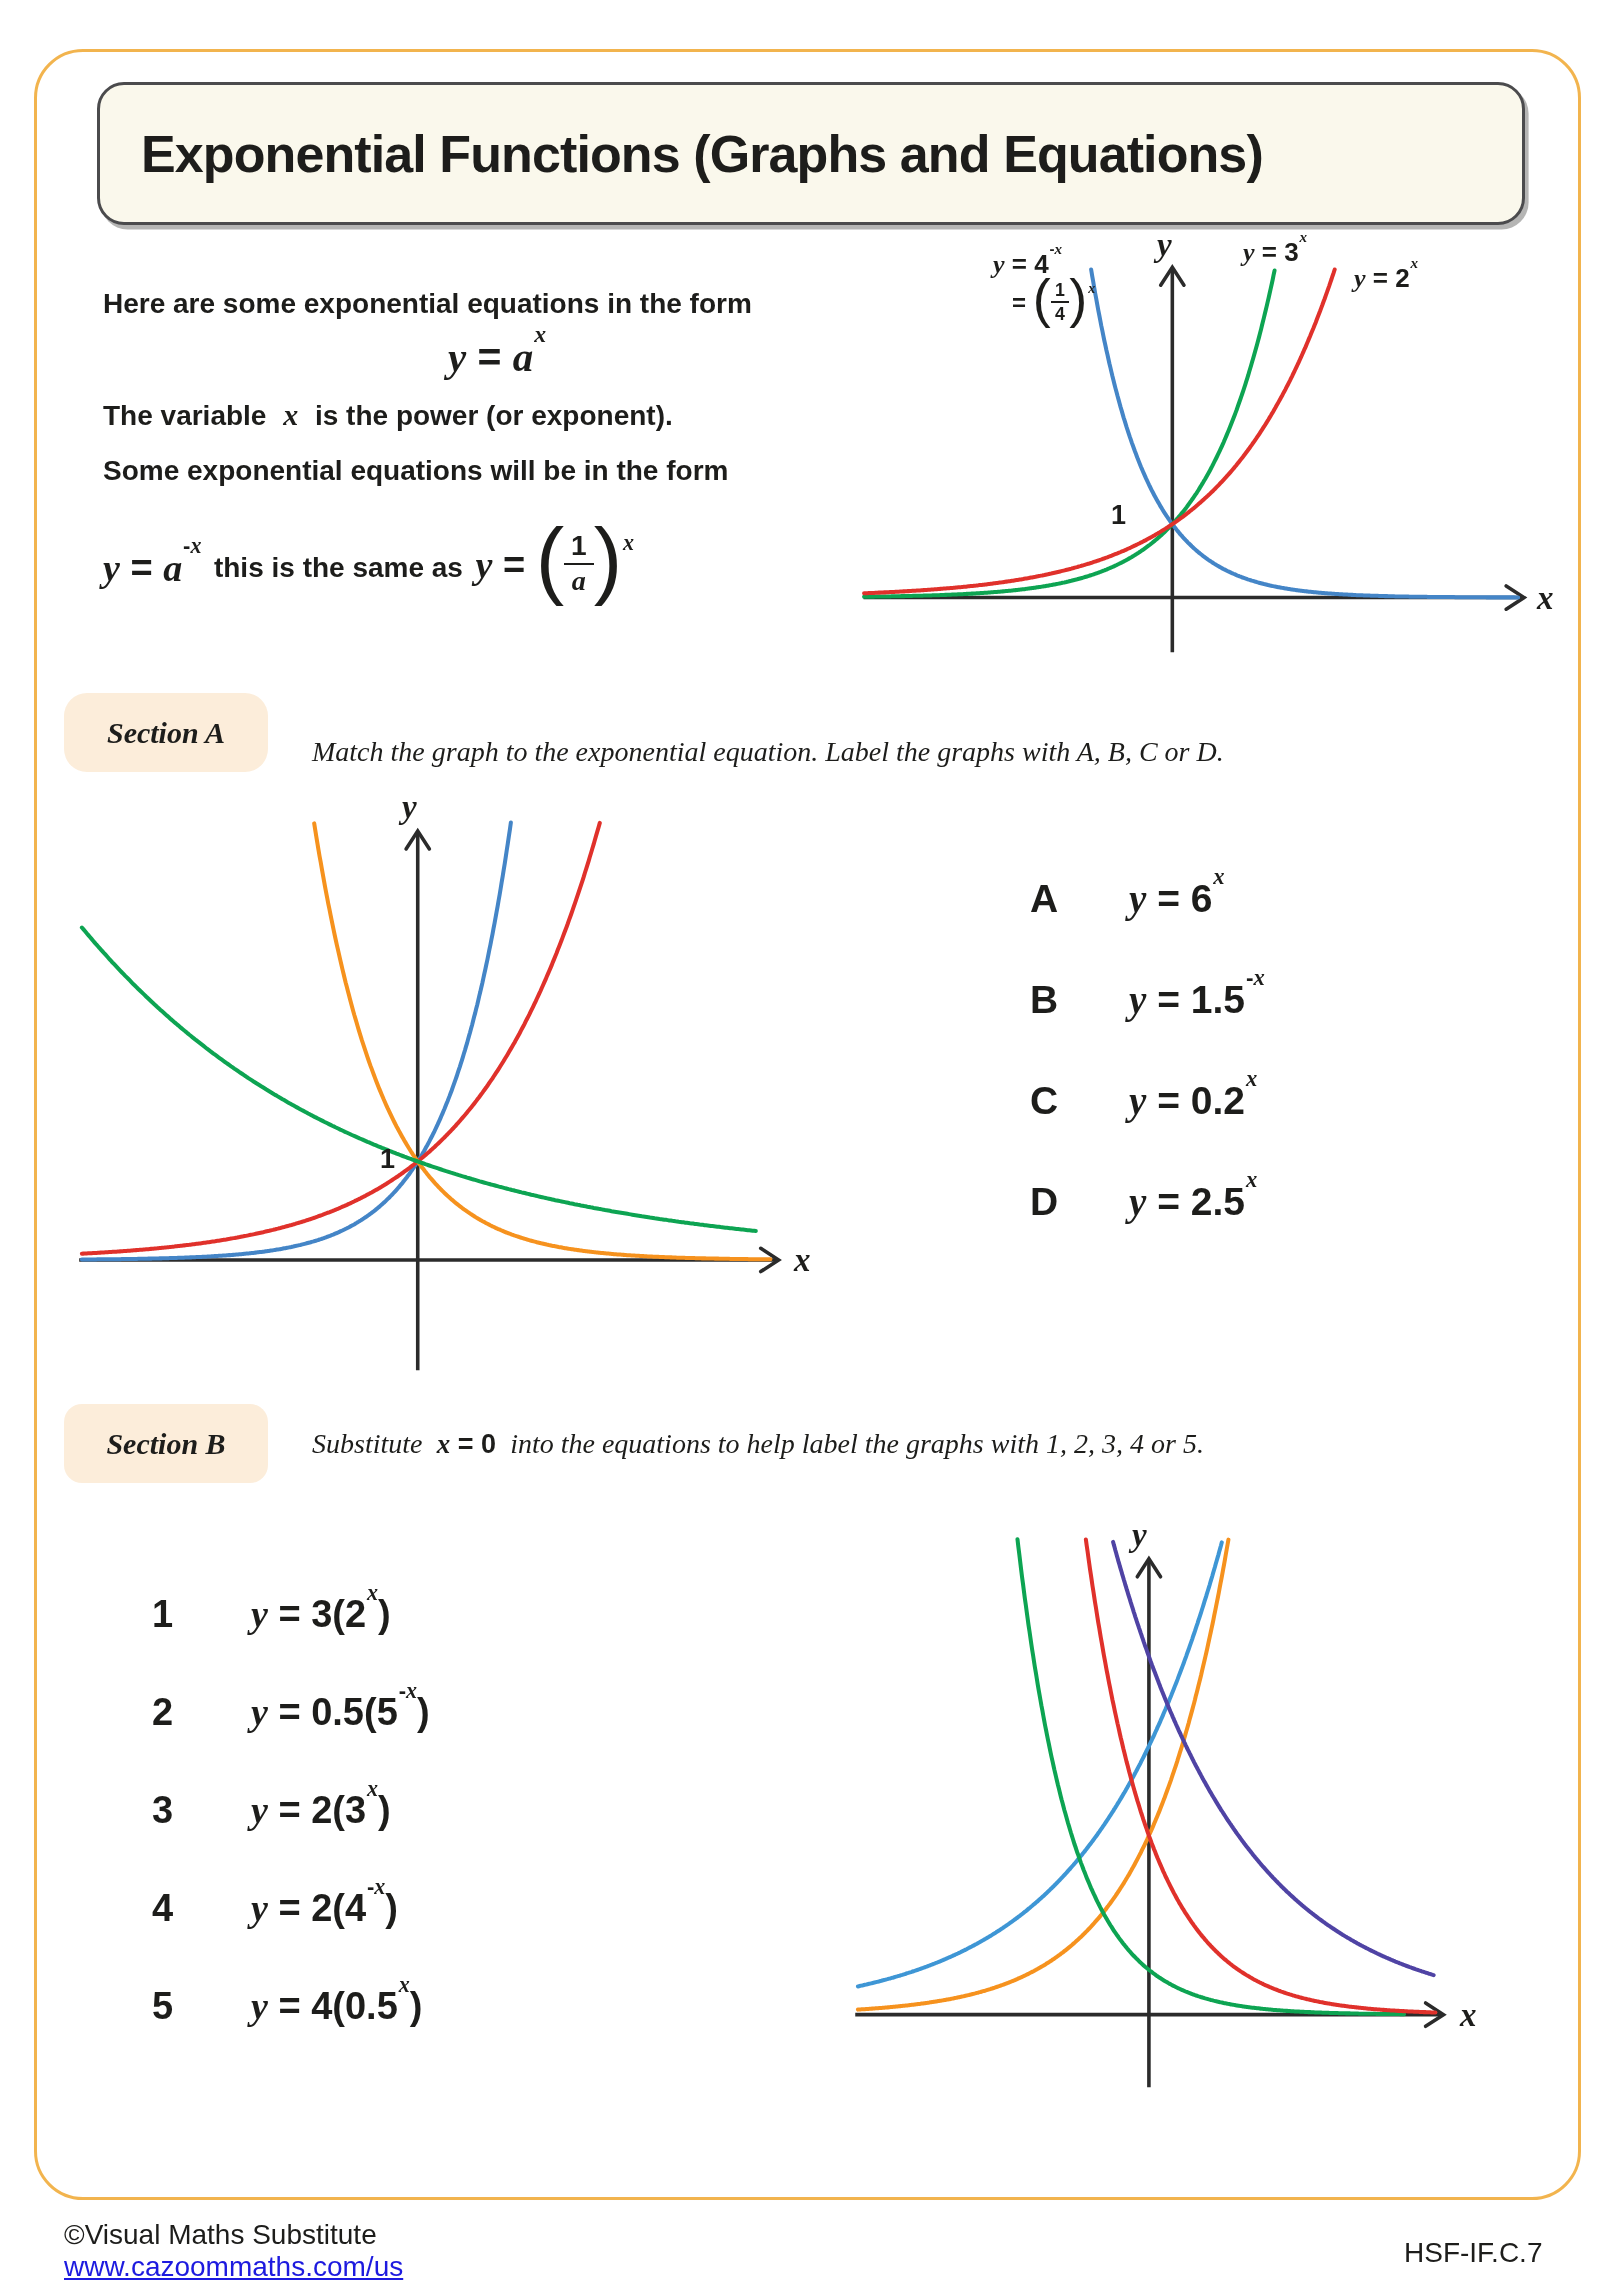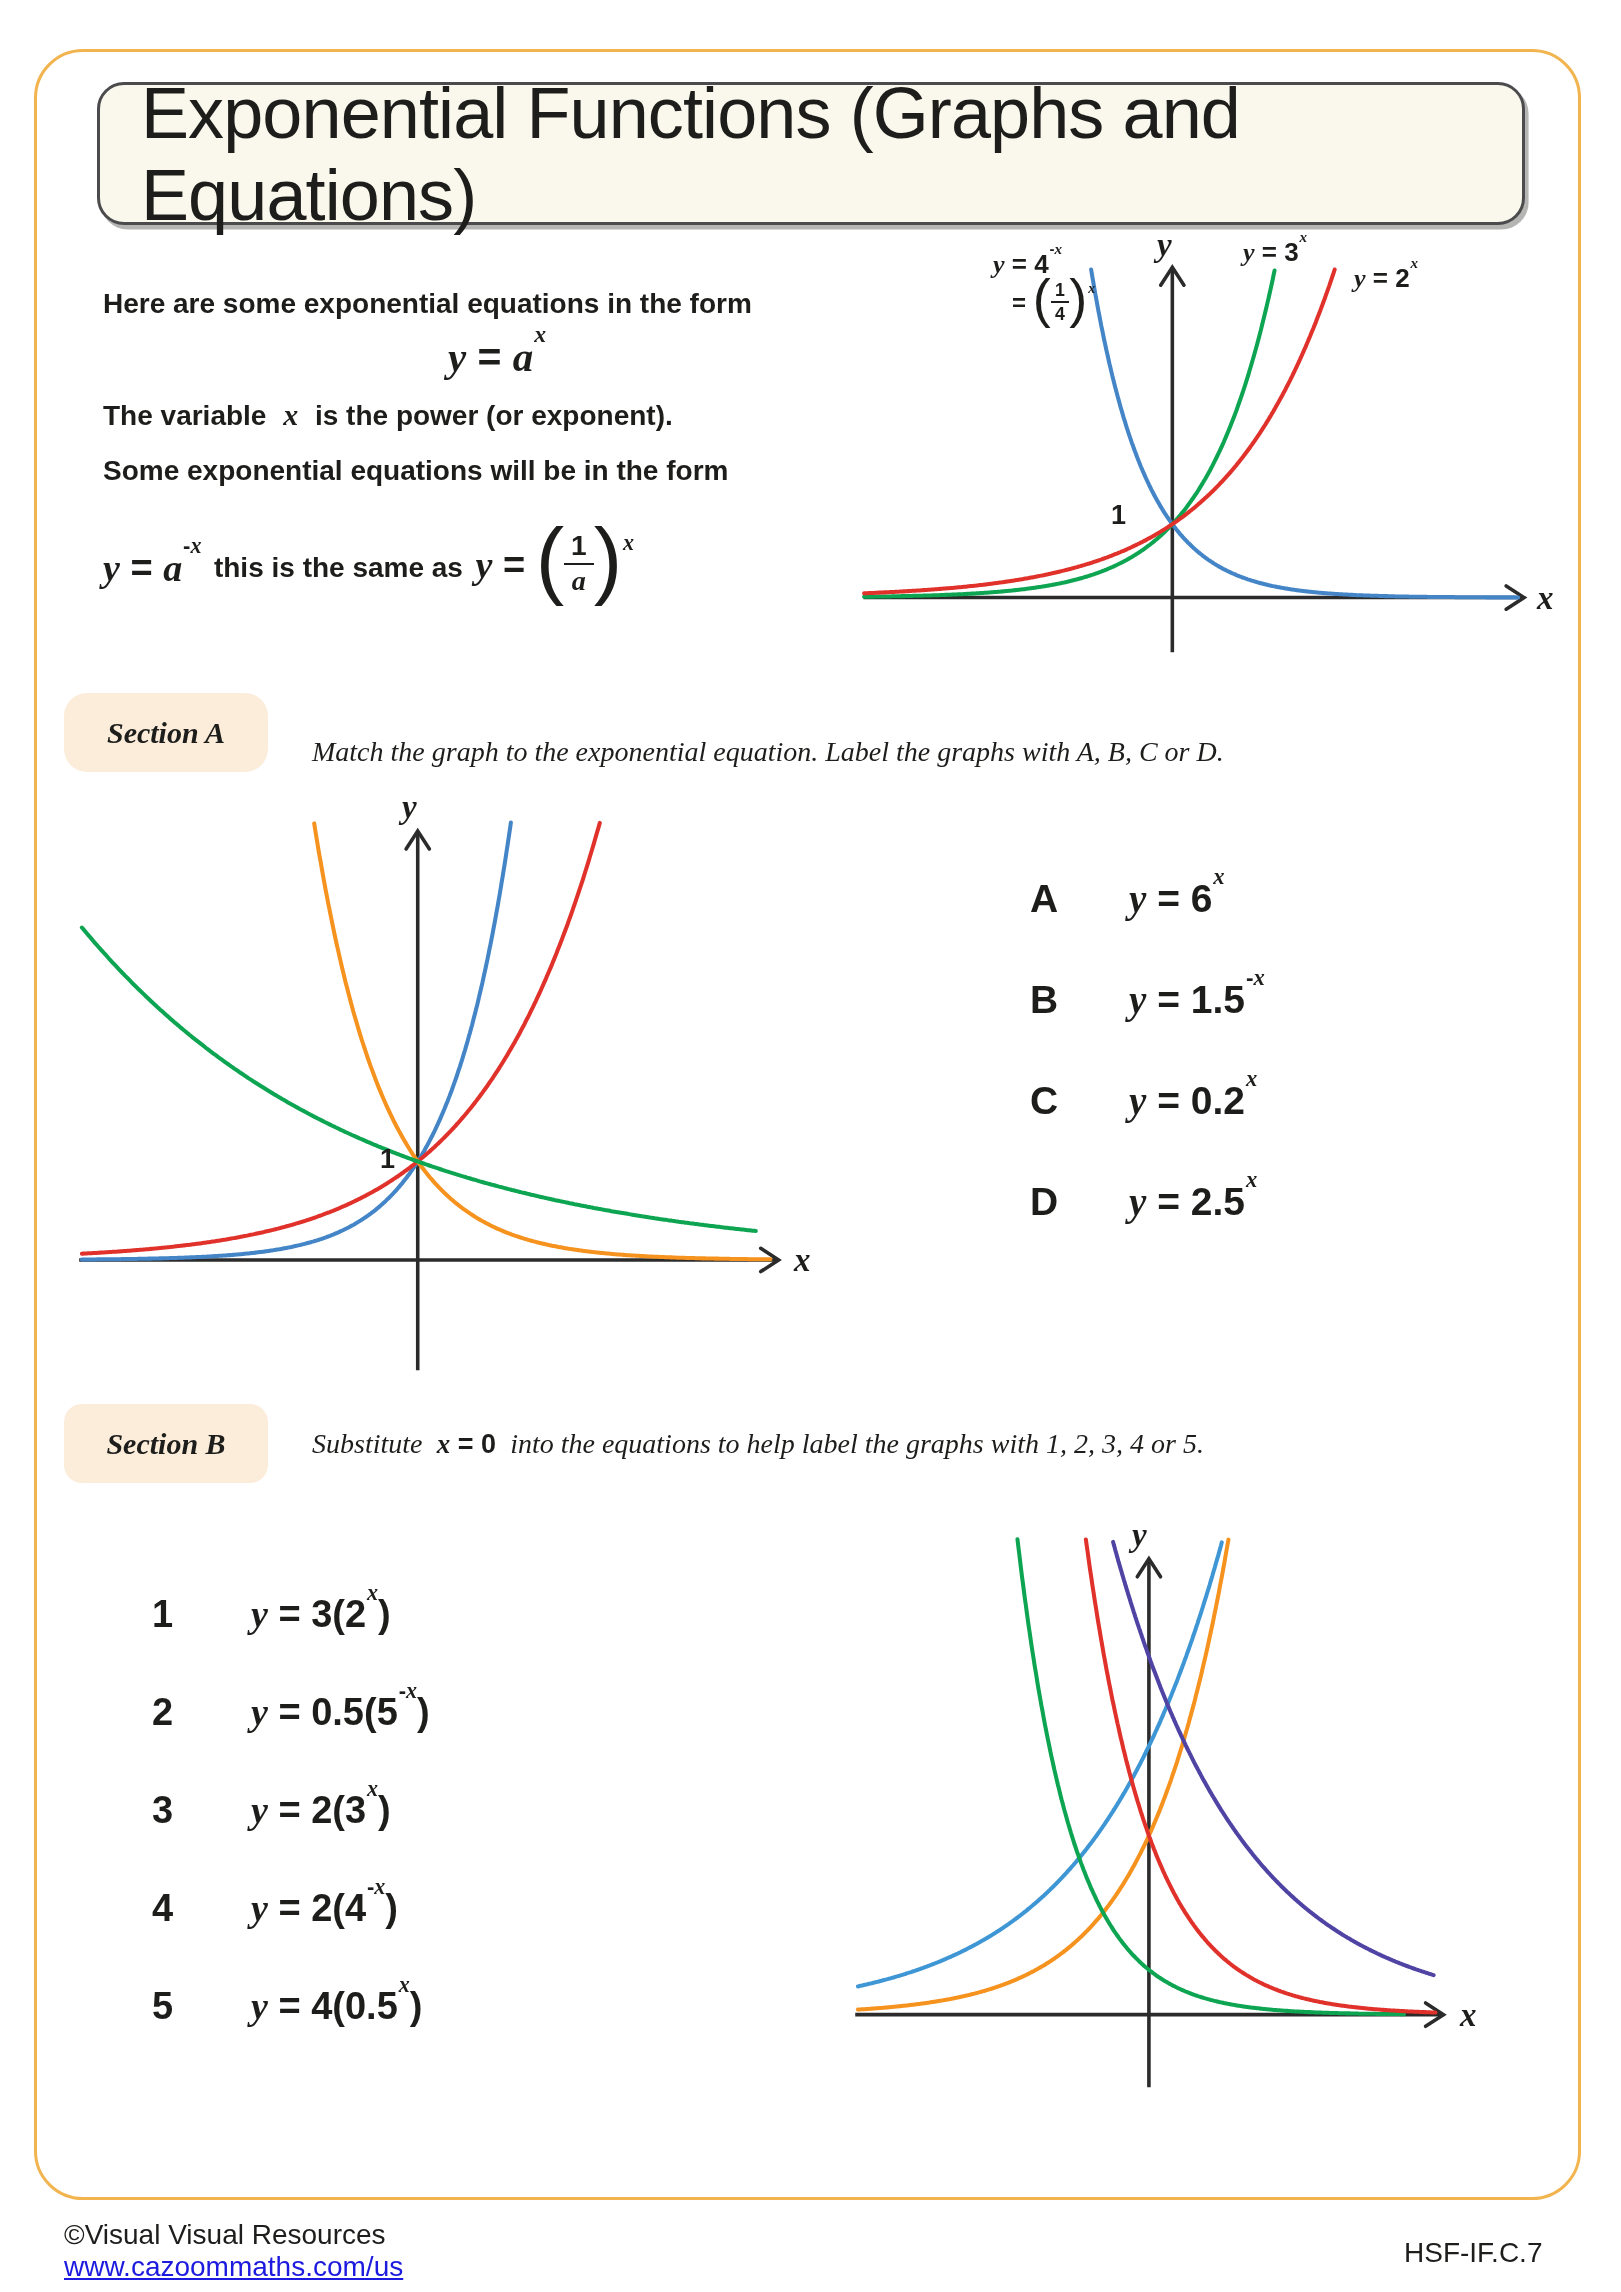--- a/index.html
+++ b/index.html
@@ -4,21 +4,21 @@
 <style>
   html,body{margin:0;padding:0;background:#ffffff;width:1622px;height:2293px;
     font-family:"Liberation Sans",sans-serif;color:#1d1d1b;overflow:hidden;position:relative;}
   
   .page-border{position:absolute;left:34px;top:49px;width:1547px;height:2151px;
     border:3.6px solid #f2b44e;border-radius:49px;box-sizing:border-box;}
   
   .title-box{position:absolute;left:97px;top:82px;width:1428px;height:143px;background:#faf8ec;
     border:3.6px solid #4b4b4d;border-radius:27px;box-sizing:border-box;
     box-shadow:3.6px 4.5px 0 rgba(90,90,88,0.45);display:flex;align-items:center;}
-  .title-box h1{font-size:72px;margin:0 0 0 41px;font-weight:normal;letter-spacing:-0.9px;}
+  .title-box h1{font-size:52px;margin:0 0 0 41px;font-weight:bold;letter-spacing:-0.9px;}
   .logo{position:absolute;right:19.7px;top:7.2px;width:125px;text-align:center;}
   .logo-square{width:72px;height:95px;background:#000;margin:0 auto;display:flex;align-items:center;justify-content:center;}
   .logo-text{font-family:"Liberation Serif",serif;font-weight:bold;font-size:27px;letter-spacing:-0.9px;margin-top:1.8px;}
   
   .intro-line{position:absolute;font-size:28px;font-weight:bold;white-space:nowrap;}
   .eq{font-weight:bold;}
   i.v{font-family:"Liberation Serif",serif;font-style:italic;font-weight:bold;}
   .eq sup, .glabel sup{font-size:0.58em;position:relative;top:-0.62em;margin-left:0.9px;}
   .frac{display:inline-flex;flex-direction:column;align-items:center;font-size:0.74em;line-height:1.02;
     vertical-align:middle;position:relative;top:-0.12em;}
@@ -176,19 +176,19 @@
       <path d="M 58.0 553.4 L 59.0 553.3 L 60.0 553.2 L 61.0 553.2 L 61.9 553.1 L 62.9 553.1 L 63.9 553.0 L 64.9 552.9 L 65.9 552.9 L 66.9 552.8 L 67.9 552.7 L 68.8 552.7 L 69.8 552.6 L 70.8 552.5 L 71.8 552.5 L 72.8 552.4 L 73.8 552.3 L 74.7 552.2 L 75.7 552.2 L 76.7 552.1 L 77.7 552.0 L 78.7 551.9 L 79.7 551.9 L 80.7 551.8 L 81.6 551.7 L 82.6 551.6 L 83.6 551.5 L 84.6 551.5 L 85.6 551.4 L 86.6 551.3 L 87.6 551.2 L 88.5 551.1 L 89.5 551.0 L 90.5 551.0 L 91.5 550.9 L 92.5 550.8 L 93.5 550.7 L 94.5 550.6 L 95.4 550.5 L 96.4 550.4 L 97.4 550.3 L 98.4 550.2 L 99.4 550.1 L 100.4 550.0 L 101.4 549.9 L 102.3 549.8 L 103.3 549.7 L 104.3 549.6 L 105.3 549.5 L 106.3 549.4 L 107.3 549.3 L 108.2 549.2 L 109.2 549.1 L 110.2 549.0 L 111.2 548.9 L 112.2 548.8 L 113.2 548.7 L 114.2 548.6 L 115.1 548.5 L 116.1 548.3 L 117.1 548.2 L 118.1 548.1 L 119.1 548.0 L 120.1 547.9 L 121.1 547.7 L 122.0 547.6 L 123.0 547.5 L 124.0 547.4 L 125.0 547.2 L 126.0 547.1 L 127.0 547.0 L 128.0 546.9 L 128.9 546.7 L 129.9 546.6 L 130.9 546.5 L 131.9 546.3 L 132.9 546.2 L 133.9 546.0 L 134.8 545.9 L 135.8 545.8 L 136.8 545.6 L 137.8 545.5 L 138.8 545.3 L 139.8 545.2 L 140.8 545.0 L 141.7 544.9 L 142.7 544.7 L 143.7 544.6 L 144.7 544.4 L 145.7 544.3 L 146.7 544.1 L 147.7 543.9 L 148.6 543.8 L 149.6 543.6 L 150.6 543.4 L 151.6 543.3 L 152.6 543.1 L 153.6 542.9 L 154.6 542.7 L 155.5 542.6 L 156.5 542.4 L 157.5 542.2 L 158.5 542.0 L 159.5 541.8 L 160.5 541.7 L 161.4 541.5 L 162.4 541.3 L 163.4 541.1 L 164.4 540.9 L 165.4 540.7 L 166.4 540.5 L 167.4 540.3 L 168.3 540.1 L 169.3 539.9 L 170.3 539.7 L 171.3 539.5 L 172.3 539.2 L 173.3 539.0 L 174.3 538.8 L 175.2 538.6 L 176.2 538.4 L 177.2 538.1 L 178.2 537.9 L 179.2 537.7 L 180.2 537.5 L 181.2 537.2 L 182.1 537.0 L 183.1 536.7 L 184.1 536.5 L 185.1 536.3 L 186.1 536.0 L 187.1 535.8 L 188.1 535.5 L 189.0 535.3 L 190.0 535.0 L 191.0 534.7 L 192.0 534.5 L 193.0 534.2 L 194.0 533.9 L 194.9 533.7 L 195.9 533.4 L 196.9 533.1 L 197.9 532.8 L 198.9 532.5 L 199.9 532.3 L 200.9 532.0 L 201.8 531.7 L 202.8 531.4 L 203.8 531.1 L 204.8 530.8 L 205.8 530.5 L 206.8 530.1 L 207.8 529.8 L 208.7 529.5 L 209.7 529.2 L 210.7 528.9 L 211.7 528.5 L 212.7 528.2 L 213.7 527.9 L 214.7 527.5 L 215.6 527.2 L 216.6 526.8 L 217.6 526.5 L 218.6 526.1 L 219.6 525.8 L 220.6 525.4 L 221.5 525.1 L 222.5 524.7 L 223.5 524.3 L 224.5 523.9 L 225.5 523.6 L 226.5 523.2 L 227.5 522.8 L 228.4 522.4 L 229.4 522.0 L 230.4 521.6 L 231.4 521.2 L 232.4 520.8 L 233.4 520.4 L 234.4 519.9 L 235.3 519.5 L 236.3 519.1 L 237.3 518.6 L 238.3 518.2 L 239.3 517.8 L 240.3 517.3 L 241.3 516.9 L 242.2 516.4 L 243.2 515.9 L 244.2 515.5 L 245.2 515.0 L 246.2 514.5 L 247.2 514.0 L 248.2 513.5 L 249.1 513.0 L 250.1 512.5 L 251.1 512.0 L 252.1 511.5 L 253.1 511.0 L 254.1 510.5 L 255.0 510.0 L 256.0 509.4 L 257.0 508.9 L 258.0 508.3 L 259.0 507.8 L 260.0 507.2 L 261.0 506.7 L 261.9 506.1 L 262.9 505.5 L 263.9 504.9 L 264.9 504.4 L 265.9 503.8 L 266.9 503.2 L 267.9 502.6 L 268.8 501.9 L 269.8 501.3 L 270.8 500.7 L 271.8 500.1 L 272.8 499.4 L 273.8 498.8 L 274.8 498.1 L 275.7 497.4 L 276.7 496.8 L 277.7 496.1 L 278.7 495.4 L 279.7 494.7 L 280.7 494.0 L 281.6 493.3 L 282.6 492.6 L 283.6 491.9 L 284.6 491.1 L 285.6 490.4 L 286.6 489.7 L 287.6 488.9 L 288.5 488.1 L 289.5 487.4 L 290.5 486.6 L 291.5 485.8 L 292.5 485.0 L 293.5 484.2 L 294.5 483.4 L 295.4 482.6 L 296.4 481.7 L 297.4 480.9 L 298.4 480.0 L 299.4 479.2 L 300.4 478.3 L 301.4 477.4 L 302.3 476.6 L 303.3 475.7 L 304.3 474.7 L 305.3 473.8 L 306.3 472.9 L 307.3 472.0 L 308.3 471.0 L 309.2 470.1 L 310.2 469.1 L 311.2 468.1 L 312.2 467.1 L 313.2 466.1 L 314.2 465.1 L 315.1 464.1 L 316.1 463.1 L 317.1 462.0 L 318.1 461.0 L 319.1 459.9 L 320.1 458.8 L 321.1 457.7 L 322.0 456.6 L 323.0 455.5 L 324.0 454.4 L 325.0 453.2 L 326.0 452.1 L 327.0 450.9 L 328.0 449.8 L 328.9 448.6 L 329.9 447.4 L 330.9 446.1 L 331.9 444.9 L 332.9 443.7 L 333.9 442.4 L 334.9 441.2 L 335.8 439.9 L 336.8 438.6 L 337.8 437.3 L 338.8 435.9 L 339.8 434.6 L 340.8 433.2 L 341.7 431.9 L 342.7 430.5 L 343.7 429.1 L 344.7 427.7 L 345.7 426.3 L 346.7 424.8 L 347.7 423.4 L 348.6 421.9 L 349.6 420.4 L 350.6 418.9 L 351.6 417.3 L 352.6 415.8 L 353.6 414.2 L 354.6 412.7 L 355.5 411.1 L 356.5 409.5 L 357.5 407.8 L 358.5 406.2 L 359.5 404.5 L 360.5 402.9 L 361.5 401.2 L 362.4 399.4 L 363.4 397.7 L 364.4 395.9 L 365.4 394.2 L 366.4 392.4 L 367.4 390.6 L 368.3 388.7 L 369.3 386.9 L 370.3 385.0 L 371.3 383.1 L 372.3 381.2 L 373.3 379.3 L 374.3 377.3 L 375.2 375.3 L 376.2 373.3 L 377.2 371.3 L 378.2 369.3 L 379.2 367.2 L 380.2 365.1 L 381.2 363.0 L 382.1 360.9 L 383.1 358.7 L 384.1 356.5 L 385.1 354.3 L 386.1 352.1 L 387.1 349.9 L 388.1 347.6 L 389.0 345.3 L 390.0 343.0 L 391.0 340.6 L 392.0 338.2 L 393.0 335.8 L 394.0 333.4 L 395.0 330.9 L 395.9 328.5 L 396.9 325.9 L 397.9 323.4 L 398.9 320.8 L 399.9 318.3 L 400.9 315.6 L 401.8 313.0 L 402.8 310.3 L 403.8 307.6 L 404.8 304.9 L 405.8 302.1 L 406.8 299.3 L 407.8 296.5 L 408.7 293.6 L 409.7 290.7 L 410.7 287.8 L 411.7 284.9 L 412.7 281.9 L 413.7 278.9 L 414.7 275.8 L 415.6 272.7 L 416.6 269.6 L 417.6 266.5 L 418.6 263.3 L 419.6 260.1 L 420.6 256.8 L 421.6 253.5 L 422.5 250.2 L 423.5 246.8 L 424.5 243.4 L 425.5 240.0 L 426.5 236.5 L 427.5 233.0 L 428.4 229.5 L 429.4 225.9 L 430.4 222.3 L 431.4 218.6 L 432.4 214.9 L 433.4 211.2 L 434.4 207.4 L 435.3 203.5 L 436.3 199.7 L 437.3 195.8 L 438.3 191.8 L 439.3 187.8 L 440.3 183.8 L 441.3 179.7 L 442.2 175.6 L 443.2 171.4 L 444.2 167.2 L 445.2 162.9 L 446.2 158.6 L 447.2 154.2 L 448.2 149.8 L 449.1 145.4 L 450.1 140.9 L 451.1 136.3 L 452.1 131.7 L 453.1 127.1 L 454.1 122.4 L 455.1 117.6 L 456.0 112.8 L 457.0 108.0 L 458.0 103.1 L 459.0 98.1 L 460.0 93.1 L 461.0 88.0 L 461.9 82.9 L 462.9 77.7 L 463.9 72.5 L 464.9 67.2 L 465.9 61.8 L 466.9 56.4 L 467.9 50.9 L 468.8 45.4 L 469.8 39.8 L 470.8 34.2 L 471.8 28.5" stroke="#f6921e" stroke-width="4.5" fill="none" stroke-linecap="round"></path>
       <path d="M 236.2 28.0 L 237.2 36.8 L 238.3 45.3 L 239.3 53.8 L 240.3 62.0 L 241.3 70.2 L 242.4 78.2 L 243.4 86.1 L 244.4 93.9 L 245.5 101.5 L 246.5 109.0 L 247.5 116.4 L 248.5 123.7 L 249.6 130.8 L 250.6 137.8 L 251.6 144.7 L 252.6 151.5 L 253.7 158.2 L 254.7 164.8 L 255.7 171.3 L 256.8 177.6 L 257.8 183.9 L 258.8 190.1 L 259.8 196.1 L 260.9 202.1 L 261.9 207.9 L 262.9 213.7 L 264.0 219.3 L 265.0 224.9 L 266.0 230.4 L 267.0 235.8 L 268.1 241.1 L 269.1 246.3 L 270.1 251.4 L 271.2 256.5 L 272.2 261.5 L 273.2 266.3 L 274.2 271.1 L 275.3 275.9 L 276.3 280.5 L 277.3 285.1 L 278.4 289.6 L 279.4 294.0 L 280.4 298.4 L 281.4 302.6 L 282.5 306.8 L 283.5 311.0 L 284.5 315.0 L 285.5 319.0 L 286.6 323.0 L 287.6 326.9 L 288.6 330.7 L 289.7 334.4 L 290.7 338.1 L 291.7 341.7 L 292.7 345.3 L 293.8 348.8 L 294.8 352.2 L 295.8 355.6 L 296.9 359.0 L 297.9 362.3 L 298.9 365.5 L 299.9 368.7 L 301.0 371.8 L 302.0 374.9 L 303.0 377.9 L 304.1 380.9 L 305.1 383.8 L 306.1 386.7 L 307.1 389.5 L 308.2 392.3 L 309.2 395.0 L 310.2 397.7 L 311.3 400.3 L 312.3 402.9 L 313.3 405.5 L 314.3 408.0 L 315.4 410.5 L 316.4 412.9 L 317.4 415.3 L 318.4 417.7 L 319.5 420.0 L 320.5 422.3 L 321.5 424.5 L 322.6 426.7 L 323.6 428.9 L 324.6 431.0 L 325.6 433.1 L 326.7 435.2 L 327.7 437.2 L 328.7 439.2 L 329.8 441.2 L 330.8 443.1 L 331.8 445.0 L 332.8 446.9 L 333.9 448.7 L 334.9 450.6 L 335.9 452.3 L 337.0 454.1 L 338.0 455.8 L 339.0 457.5 L 340.0 459.2 L 341.1 460.8 L 342.1 462.4 L 343.1 464.0 L 344.1 465.6 L 345.2 467.1 L 346.2 468.6 L 347.2 470.1 L 348.3 471.5 L 349.3 473.0 L 350.3 474.4 L 351.3 475.8 L 352.4 477.1 L 353.4 478.5 L 354.4 479.8 L 355.5 481.1 L 356.5 482.4 L 357.5 483.6 L 358.5 484.9 L 359.6 486.1 L 360.6 487.3 L 361.6 488.5 L 362.7 489.6 L 363.7 490.8 L 364.7 491.9 L 365.7 493.0 L 366.8 494.1 L 367.8 495.1 L 368.8 496.2 L 369.9 497.2 L 370.9 498.2 L 371.9 499.2 L 372.9 500.2 L 374.0 501.2 L 375.0 502.1 L 376.0 503.1 L 377.0 504.0 L 378.1 504.9 L 379.1 505.8 L 380.1 506.6 L 381.2 507.5 L 382.2 508.3 L 383.2 509.2 L 384.2 510.0 L 385.3 510.8 L 386.3 511.6 L 387.3 512.4 L 388.4 513.1 L 389.4 513.9 L 390.4 514.6 L 391.4 515.4 L 392.5 516.1 L 393.5 516.8 L 394.5 517.5 L 395.6 518.1 L 396.6 518.8 L 397.6 519.5 L 398.6 520.1 L 399.7 520.8 L 400.7 521.4 L 401.7 522.0 L 402.8 522.6 L 403.8 523.2 L 404.8 523.8 L 405.8 524.4 L 406.9 524.9 L 407.9 525.5 L 408.9 526.1 L 409.9 526.6 L 411.0 527.1 L 412.0 527.6 L 413.0 528.2 L 414.1 528.7 L 415.1 529.2 L 416.1 529.7 L 417.1 530.1 L 418.2 530.6 L 419.2 531.1 L 420.2 531.5 L 421.3 532.0 L 422.3 532.4 L 423.3 532.9 L 424.3 533.3 L 425.4 533.7 L 426.4 534.1 L 427.4 534.5 L 428.5 534.9 L 429.5 535.3 L 430.5 535.7 L 431.5 536.1 L 432.6 536.5 L 433.6 536.9 L 434.6 537.2 L 435.7 537.6 L 436.7 537.9 L 437.7 538.3 L 438.7 538.6 L 439.8 538.9 L 440.8 539.3 L 441.8 539.6 L 442.8 539.9 L 443.9 540.2 L 444.9 540.5 L 445.9 540.8 L 447.0 541.1 L 448.0 541.4 L 449.0 541.7 L 450.0 542.0 L 451.1 542.3 L 452.1 542.6 L 453.1 542.8 L 454.2 543.1 L 455.2 543.4 L 456.2 543.6 L 457.2 543.9 L 458.3 544.1 L 459.3 544.4 L 460.3 544.6 L 461.4 544.8 L 462.4 545.1 L 463.4 545.3 L 464.4 545.5 L 465.5 545.7 L 466.5 546.0 L 467.5 546.2 L 468.5 546.4 L 469.6 546.6 L 470.6 546.8 L 471.6 547.0 L 472.7 547.2 L 473.7 547.4 L 474.7 547.6 L 475.7 547.8 L 476.8 547.9 L 477.8 548.1 L 478.8 548.3 L 479.9 548.5 L 480.9 548.7 L 481.9 548.8 L 482.9 549.0 L 484.0 549.2 L 485.0 549.3 L 486.0 549.5 L 487.1 549.6 L 488.1 549.8 L 489.1 549.9 L 490.1 550.1 L 491.2 550.2 L 492.2 550.4 L 493.2 550.5 L 494.3 550.7 L 495.3 550.8 L 496.3 550.9 L 497.3 551.1 L 498.4 551.2 L 499.4 551.3 L 500.4 551.4 L 501.4 551.6 L 502.5 551.7 L 503.5 551.8 L 504.5 551.9 L 505.6 552.0 L 506.6 552.2 L 507.6 552.3 L 508.6 552.4 L 509.7 552.5 L 510.7 552.6 L 511.7 552.7 L 512.8 552.8 L 513.8 552.9 L 514.8 553.0 L 515.8 553.1 L 516.9 553.2 L 517.9 553.3 L 518.9 553.4 L 520.0 553.5 L 521.0 553.6 L 522.0 553.7 L 523.0 553.8 L 524.1 553.8 L 525.1 553.9 L 526.1 554.0 L 527.2 554.1 L 528.2 554.2 L 529.2 554.2 L 530.2 554.3 L 531.3 554.4 L 532.3 554.5 L 533.3 554.6 L 534.3 554.6 L 535.4 554.7 L 536.4 554.8 L 537.4 554.8 L 538.5 554.9 L 539.5 555.0 L 540.5 555.0 L 541.5 555.1 L 542.6 555.2 L 543.6 555.2 L 544.6 555.3 L 545.7 555.4 L 546.7 555.4 L 547.7 555.5 L 548.7 555.5 L 549.8 555.6 L 550.8 555.6 L 551.8 555.7 L 552.9 555.8 L 553.9 555.8 L 554.9 555.9 L 555.9 555.9 L 557.0 556.0 L 558.0 556.0 L 559.0 556.1 L 560.0 556.1 L 561.1 556.2 L 562.1 556.2 L 563.1 556.2 L 564.2 556.3 L 565.2 556.3 L 566.2 556.4 L 567.2 556.4 L 568.3 556.5 L 569.3 556.5 L 570.3 556.5 L 571.4 556.6 L 572.4 556.6 L 573.4 556.7 L 574.4 556.7 L 575.5 556.7 L 576.5 556.8 L 577.5 556.8 L 578.6 556.9 L 579.6 556.9 L 580.6 556.9 L 581.6 557.0 L 582.7 557.0 L 583.7 557.0 L 584.7 557.1 L 585.8 557.1 L 586.8 557.1 L 587.8 557.1 L 588.8 557.2 L 589.9 557.2 L 590.9 557.2 L 591.9 557.3 L 592.9 557.3 L 594.0 557.3 L 595.0 557.4 L 596.0 557.4 L 597.1 557.4 L 598.1 557.4 L 599.1 557.5 L 600.1 557.5 L 601.2 557.5 L 602.2 557.5 L 603.2 557.6 L 604.3 557.6 L 605.3 557.6 L 606.3 557.6 L 607.3 557.6 L 608.4 557.7 L 609.4 557.7 L 610.4 557.7 L 611.5 557.7 L 612.5 557.8 L 613.5 557.8 L 614.5 557.8 L 615.6 557.8 L 616.6 557.8 L 617.6 557.9 L 618.7 557.9 L 619.7 557.9 L 620.7 557.9 L 621.7 557.9 L 622.8 557.9 L 623.8 558.0 L 624.8 558.0 L 625.8 558.0 L 626.9 558.0 L 627.9 558.0 L 628.9 558.0 L 630.0 558.1 L 631.0 558.1 L 632.0 558.1 L 633.0 558.1 L 634.1 558.1 L 635.1 558.1 L 636.1 558.1 L 637.2 558.2 L 638.2 558.2 L 639.2 558.2 L 640.2 558.2 L 641.3 558.2 L 642.3 558.2 L 643.3 558.2 L 644.4 558.3 L 645.4 558.3 L 646.4 558.3 L 647.4 558.3 L 648.5 558.3 L 649.5 558.3 L 650.5 558.3 L 651.6 558.3 L 652.6 558.3 L 653.6 558.4 L 654.6 558.4 L 655.7 558.4 L 656.7 558.4 L 657.7 558.4 L 658.7 558.4 L 659.8 558.4 L 660.8 558.4 L 661.8 558.4 L 662.9 558.4 L 663.9 558.5 L 664.9 558.5 L 665.9 558.5 L 667.0 558.5 L 668.0 558.5" stroke="#0da452" stroke-width="4.5" fill="none" stroke-linecap="round"></path>
       <path d="M 312.6 28.3 L 313.5 35.1 L 314.5 41.8 L 315.4 48.4 L 316.3 54.9 L 317.2 61.4 L 318.2 67.8 L 319.1 74.0 L 320.0 80.2 L 321.0 86.4 L 321.9 92.4 L 322.8 98.4 L 323.8 104.3 L 324.7 110.1 L 325.6 115.9 L 326.5 121.5 L 327.5 127.1 L 328.4 132.7 L 329.3 138.1 L 330.3 143.5 L 331.2 148.8 L 332.1 154.1 L 333.0 159.3 L 334.0 164.4 L 334.9 169.4 L 335.8 174.4 L 336.8 179.4 L 337.7 184.2 L 338.6 189.0 L 339.6 193.8 L 340.5 198.4 L 341.4 203.0 L 342.3 207.6 L 343.3 212.1 L 344.2 216.5 L 345.1 220.9 L 346.1 225.3 L 347.0 229.5 L 347.9 233.7 L 348.9 237.9 L 349.8 242.0 L 350.7 246.1 L 351.6 250.1 L 352.6 254.0 L 353.5 257.9 L 354.4 261.8 L 355.4 265.6 L 356.3 269.4 L 357.2 273.1 L 358.1 276.7 L 359.1 280.3 L 360.0 283.9 L 360.9 287.4 L 361.9 290.9 L 362.8 294.3 L 363.7 297.7 L 364.7 301.1 L 365.6 304.4 L 366.5 307.6 L 367.4 310.9 L 368.4 314.0 L 369.3 317.2 L 370.2 320.3 L 371.2 323.3 L 372.1 326.3 L 373.0 329.3 L 373.9 332.3 L 374.9 335.2 L 375.8 338.0 L 376.7 340.9 L 377.7 343.7 L 378.6 346.4 L 379.5 349.1 L 380.5 351.8 L 381.4 354.5 L 382.3 357.1 L 383.2 359.7 L 384.2 362.2 L 385.1 364.7 L 386.0 367.2 L 387.0 369.7 L 387.9 372.1 L 388.8 374.5 L 389.8 376.9 L 390.7 379.2 L 391.6 381.5 L 392.5 383.8 L 393.5 386.0 L 394.4 388.2 L 395.3 390.4 L 396.3 392.6 L 397.2 394.7 L 398.1 396.8 L 399.0 398.9 L 400.0 400.9 L 400.9 403.0 L 401.8 405.0 L 402.8 406.9 L 403.7 408.9 L 404.6 410.8 L 405.6 412.7 L 406.5 414.6 L 407.4 416.4 L 408.3 418.2 L 409.3 420.0 L 410.2 421.8 L 411.1 423.6 L 412.1 425.3 L 413.0 427.0 L 413.9 428.7 L 414.8 430.4 L 415.8 432.0 L 416.7 433.7 L 417.6 435.3 L 418.6 436.8 L 419.5 438.4 L 420.4 440.0 L 421.4 441.5 L 422.3 443.0 L 423.2 444.5 L 424.1 445.9 L 425.1 447.4 L 426.0 448.8 L 426.9 450.2 L 427.9 451.6 L 428.8 453.0 L 429.7 454.3 L 430.6 455.7 L 431.6 457.0 L 432.5 458.3 L 433.4 459.6 L 434.4 460.9 L 435.3 462.1 L 436.2 463.4 L 437.2 464.6 L 438.1 465.8 L 439.0 467.0 L 439.9 468.2 L 440.9 469.3 L 441.8 470.5 L 442.7 471.6 L 443.7 472.7 L 444.6 473.8 L 445.5 474.9 L 446.5 476.0 L 447.4 477.1 L 448.3 478.1 L 449.2 479.2 L 450.2 480.2 L 451.1 481.2 L 452.0 482.2 L 453.0 483.2 L 453.9 484.1 L 454.8 485.1 L 455.7 486.0 L 456.7 487.0 L 457.6 487.9 L 458.5 488.8 L 459.5 489.7 L 460.4 490.6 L 461.3 491.5 L 462.3 492.3 L 463.2 493.2 L 464.1 494.0 L 465.0 494.9 L 466.0 495.7 L 466.9 496.5 L 467.8 497.3 L 468.8 498.1 L 469.7 498.9 L 470.6 499.6 L 471.5 500.4 L 472.5 501.1 L 473.4 501.9 L 474.3 502.6 L 475.3 503.3 L 476.2 504.1 L 477.1 504.8 L 478.1 505.5 L 479.0 506.1 L 479.9 506.8 L 480.8 507.5 L 481.8 508.1 L 482.7 508.8 L 483.6 509.4 L 484.6 510.1 L 485.5 510.7 L 486.4 511.3 L 487.4 511.9 L 488.3 512.5 L 489.2 513.1 L 490.1 513.7 L 491.1 514.3 L 492.0 514.9 L 492.9 515.4 L 493.9 516.0 L 494.8 516.5 L 495.7 517.1 L 496.6 517.6 L 497.6 518.1 L 498.5 518.7 L 499.4 519.2 L 500.4 519.7 L 501.3 520.2 L 502.2 520.7 L 503.2 521.2 L 504.1 521.7 L 505.0 522.1 L 505.9 522.6 L 506.9 523.1 L 507.8 523.5 L 508.7 524.0 L 509.7 524.4 L 510.6 524.9 L 511.5 525.3 L 512.4 525.8 L 513.4 526.2 L 514.3 526.6 L 515.2 527.0 L 516.2 527.4 L 517.1 527.8 L 518.0 528.2 L 519.0 528.6 L 519.9 529.0 L 520.8 529.4 L 521.7 529.8 L 522.7 530.2 L 523.6 530.5 L 524.5 530.9 L 525.5 531.2 L 526.4 531.6 L 527.3 532.0 L 528.2 532.3 L 529.2 532.6 L 530.1 533.0 L 531.0 533.3 L 532.0 533.6 L 532.9 534.0 L 533.8 534.3 L 534.8 534.6 L 535.7 534.9 L 536.6 535.2 L 537.5 535.5 L 538.5 535.8 L 539.4 536.1 L 540.3 536.4 L 541.3 536.7 L 542.2 537.0 L 543.1 537.3 L 544.1 537.6 L 545.0 537.8 L 545.9 538.1 L 546.8 538.4 L 547.8 538.6 L 548.7 538.9 L 549.6 539.1 L 550.6 539.4 L 551.5 539.7 L 552.4 539.9 L 553.3 540.1 L 554.3 540.4 L 555.2 540.6 L 556.1 540.9 L 557.1 541.1 L 558.0 541.3 L 558.9 541.5 L 559.9 541.8 L 560.8 542.0 L 561.7 542.2 L 562.6 542.4 L 563.6 542.6 L 564.5 542.8 L 565.4 543.1 L 566.4 543.3 L 567.3 543.5 L 568.2 543.7 L 569.1 543.9 L 570.1 544.0 L 571.0 544.2 L 571.9 544.4 L 572.9 544.6 L 573.8 544.8 L 574.7 545.0 L 575.7 545.2 L 576.6 545.3 L 577.5 545.5 L 578.4 545.7 L 579.4 545.9 L 580.3 546.0 L 581.2 546.2 L 582.2 546.4 L 583.1 546.5 L 584.0 546.7 L 585.0 546.8 L 585.9 547.0 L 586.8 547.1 L 587.7 547.3 L 588.7 547.4 L 589.6 547.6 L 590.5 547.7 L 591.5 547.9 L 592.4 548.0 L 593.3 548.2 L 594.2 548.3 L 595.2 548.4 L 596.1 548.6 L 597.0 548.7 L 598.0 548.8 L 598.9 549.0 L 599.8 549.1 L 600.8 549.2 L 601.7 549.4 L 602.6 549.5 L 603.5 549.6 L 604.5 549.7 L 605.4 549.8 L 606.3 550.0 L 607.3 550.1 L 608.2 550.2 L 609.1 550.3 L 610.0 550.4 L 611.0 550.5 L 611.9 550.6 L 612.8 550.7 L 613.8 550.8 L 614.7 550.9 L 615.6 551.0 L 616.6 551.1 L 617.5 551.3 L 618.4 551.3 L 619.3 551.4 L 620.3 551.5 L 621.2 551.6 L 622.1 551.7 L 623.1 551.8 L 624.0 551.9 L 624.9 552.0 L 625.8 552.1 L 626.8 552.2 L 627.7 552.3 L 628.6 552.4 L 629.6 552.4 L 630.5 552.5 L 631.4 552.6 L 632.4 552.7 L 633.3 552.8 L 634.2 552.9 L 635.1 552.9 L 636.1 553.0 L 637.0 553.1 L 637.9 553.2 L 638.9 553.2 L 639.8 553.3 L 640.7 553.4 L 641.7 553.5 L 642.6 553.5 L 643.5 553.6 L 644.4 553.7 L 645.4 553.7 L 646.3 553.8 L 647.2 553.9 L 648.2 553.9 L 649.1 554.0 L 650.0 554.1 L 650.9 554.1 L 651.9 554.2 L 652.8 554.3 L 653.7 554.3 L 654.7 554.4 L 655.6 554.4 L 656.5 554.5 L 657.5 554.5 L 658.4 554.6 L 659.3 554.7 L 660.2 554.7 L 661.2 554.8 L 662.1 554.8 L 663.0 554.9 L 664.0 554.9 L 664.9 555.0 L 665.8 555.0 L 666.7 555.1 L 667.7 555.1 L 668.6 555.2 L 669.5 555.2 L 670.5 555.3 L 671.4 555.3 L 672.3 555.4 L 673.3 555.4 L 674.2 555.5 L 675.1 555.5 L 676.0 555.6 L 677.0 555.6 L 677.9 555.6 L 678.8 555.7 L 679.8 555.7 L 680.7 555.8 L 681.6 555.8 L 682.6 555.9 L 683.5 555.9 L 684.4 555.9 L 685.3 556.0 L 686.3 556.0 L 687.2 556.1 L 688.1 556.1 L 689.1 556.1 L 690.0 556.2 L 690.9 556.2 L 691.8 556.2 L 692.8 556.3 L 693.7 556.3 L 694.6 556.3 L 695.6 556.4 L 696.5 556.4 L 697.4 556.4 L 698.4 556.5 L 699.3 556.5 L 700.2 556.5 L 701.1 556.6 L 702.1 556.6 L 703.0 556.6" stroke="#e0312b" stroke-width="4.5" fill="none" stroke-linecap="round"></path>
       <path d="M 343.0 31.0 L 343.8 34.1 L 344.7 37.2 L 345.5 40.3 L 346.4 43.4 L 347.2 46.4 L 348.1 49.5 L 348.9 52.5 L 349.8 55.5 L 350.6 58.4 L 351.5 61.4 L 352.4 64.3 L 353.2 67.3 L 354.1 70.2 L 354.9 73.0 L 355.8 75.9 L 356.6 78.8 L 357.5 81.6 L 358.3 84.4 L 359.2 87.2 L 360.0 90.0 L 360.9 92.8 L 361.8 95.5 L 362.6 98.3 L 363.5 101.0 L 364.3 103.7 L 365.2 106.4 L 366.0 109.1 L 366.9 111.7 L 367.7 114.4 L 368.6 117.0 L 369.4 119.6 L 370.3 122.2 L 371.2 124.8 L 372.0 127.3 L 372.9 129.9 L 373.7 132.4 L 374.6 134.9 L 375.4 137.4 L 376.3 139.9 L 377.1 142.4 L 378.0 144.9 L 378.8 147.3 L 379.7 149.7 L 380.6 152.2 L 381.4 154.6 L 382.3 157.0 L 383.1 159.3 L 384.0 161.7 L 384.8 164.0 L 385.7 166.4 L 386.5 168.7 L 387.4 171.0 L 388.2 173.3 L 389.1 175.6 L 390.0 177.8 L 390.8 180.1 L 391.7 182.3 L 392.5 184.5 L 393.4 186.7 L 394.2 188.9 L 395.1 191.1 L 395.9 193.3 L 396.8 195.5 L 397.6 197.6 L 398.5 199.7 L 399.4 201.9 L 400.2 204.0 L 401.1 206.1 L 401.9 208.2 L 402.8 210.2 L 403.6 212.3 L 404.5 214.3 L 405.3 216.4 L 406.2 218.4 L 407.0 220.4 L 407.9 222.4 L 408.8 224.4 L 409.6 226.4 L 410.5 228.3 L 411.3 230.3 L 412.2 232.2 L 413.0 234.2 L 413.9 236.1 L 414.7 238.0 L 415.6 239.9 L 416.4 241.8 L 417.3 243.6 L 418.2 245.5 L 419.0 247.3 L 419.9 249.2 L 420.7 251.0 L 421.6 252.8 L 422.4 254.6 L 423.3 256.4 L 424.1 258.2 L 425.0 260.0 L 425.8 261.8 L 426.7 263.5 L 427.6 265.3 L 428.4 267.0 L 429.3 268.7 L 430.1 270.4 L 431.0 272.2 L 431.8 273.8 L 432.7 275.5 L 433.5 277.2 L 434.4 278.9 L 435.2 280.5 L 436.1 282.2 L 437.0 283.8 L 437.8 285.4 L 438.7 287.0 L 439.5 288.6 L 440.4 290.2 L 441.2 291.8 L 442.1 293.4 L 442.9 295.0 L 443.8 296.5 L 444.6 298.1 L 445.5 299.6 L 446.4 301.2 L 447.2 302.7 L 448.1 304.2 L 448.9 305.7 L 449.8 307.2 L 450.6 308.7 L 451.5 310.2 L 452.3 311.6 L 453.2 313.1 L 454.0 314.5 L 454.9 316.0 L 455.8 317.4 L 456.6 318.8 L 457.5 320.3 L 458.3 321.7 L 459.2 323.1 L 460.0 324.5 L 460.9 325.9 L 461.7 327.2 L 462.6 328.6 L 463.4 330.0 L 464.3 331.3 L 465.2 332.7 L 466.0 334.0 L 466.9 335.3 L 467.7 336.6 L 468.6 338.0 L 469.4 339.3 L 470.3 340.6 L 471.1 341.9 L 472.0 343.1 L 472.8 344.4 L 473.7 345.7 L 474.6 346.9 L 475.4 348.2 L 476.3 349.4 L 477.1 350.7 L 478.0 351.9 L 478.8 353.1 L 479.7 354.3 L 480.5 355.6 L 481.4 356.8 L 482.2 357.9 L 483.1 359.1 L 484.0 360.3 L 484.8 361.5 L 485.7 362.7 L 486.5 363.8 L 487.4 365.0 L 488.2 366.1 L 489.1 367.3 L 489.9 368.4 L 490.8 369.5 L 491.6 370.6 L 492.5 371.7 L 493.4 372.8 L 494.2 373.9 L 495.1 375.0 L 495.9 376.1 L 496.8 377.2 L 497.6 378.3 L 498.5 379.3 L 499.3 380.4 L 500.2 381.5 L 501.0 382.5 L 501.9 383.6 L 502.8 384.6 L 503.6 385.6 L 504.5 386.6 L 505.3 387.7 L 506.2 388.7 L 507.0 389.7 L 507.9 390.7 L 508.7 391.7 L 509.6 392.7 L 510.4 393.6 L 511.3 394.6 L 512.2 395.6 L 513.0 396.6 L 513.9 397.5 L 514.7 398.5 L 515.6 399.4 L 516.4 400.4 L 517.3 401.3 L 518.1 402.2 L 519.0 403.2 L 519.8 404.1 L 520.7 405.0 L 521.5 405.9 L 522.4 406.8 L 523.3 407.7 L 524.1 408.6 L 525.0 409.5 L 525.8 410.4 L 526.7 411.2 L 527.5 412.1 L 528.4 413.0 L 529.2 413.8 L 530.1 414.7 L 530.9 415.6 L 531.8 416.4 L 532.7 417.2 L 533.5 418.1 L 534.4 418.9 L 535.2 419.7 L 536.1 420.6 L 536.9 421.4 L 537.8 422.2 L 538.6 423.0 L 539.5 423.8 L 540.3 424.6 L 541.2 425.4 L 542.1 426.2 L 542.9 427.0 L 543.8 427.7 L 544.6 428.5 L 545.5 429.3 L 546.3 430.1 L 547.2 430.8 L 548.0 431.6 L 548.9 432.3 L 549.7 433.1 L 550.6 433.8 L 551.5 434.6 L 552.3 435.3 L 553.2 436.0 L 554.0 436.8 L 554.9 437.5 L 555.7 438.2 L 556.6 438.9 L 557.4 439.6 L 558.3 440.3 L 559.1 441.0 L 560.0 441.7 L 560.9 442.4 L 561.7 443.1 L 562.6 443.8 L 563.4 444.5 L 564.3 445.1 L 565.1 445.8 L 566.0 446.5 L 566.8 447.1 L 567.7 447.8 L 568.5 448.5 L 569.4 449.1 L 570.3 449.8 L 571.1 450.4 L 572.0 451.1 L 572.8 451.7 L 573.7 452.3 L 574.5 453.0 L 575.4 453.6 L 576.2 454.2 L 577.1 454.8 L 577.9 455.4 L 578.8 456.0 L 579.7 456.7 L 580.5 457.3 L 581.4 457.9 L 582.2 458.5 L 583.1 459.1 L 583.9 459.6 L 584.8 460.2 L 585.6 460.8 L 586.5 461.4 L 587.3 462.0 L 588.2 462.5 L 589.1 463.1 L 589.9 463.7 L 590.8 464.2 L 591.6 464.8 L 592.5 465.4 L 593.3 465.9 L 594.2 466.5 L 595.0 467.0 L 595.9 467.5 L 596.7 468.1 L 597.6 468.6 L 598.5 469.2 L 599.3 469.7 L 600.2 470.2 L 601.0 470.7 L 601.9 471.3 L 602.7 471.8 L 603.6 472.3 L 604.4 472.8 L 605.3 473.3 L 606.1 473.8 L 607.0 474.3 L 607.9 474.8 L 608.7 475.3 L 609.6 475.8 L 610.4 476.3 L 611.3 476.8 L 612.1 477.3 L 613.0 477.8 L 613.8 478.2 L 614.7 478.7 L 615.5 479.2 L 616.4 479.7 L 617.3 480.1 L 618.1 480.6 L 619.0 481.1 L 619.8 481.5 L 620.7 482.0 L 621.5 482.4 L 622.4 482.9 L 623.2 483.3 L 624.1 483.8 L 624.9 484.2 L 625.8 484.7 L 626.7 485.1 L 627.5 485.5 L 628.4 486.0 L 629.2 486.4 L 630.1 486.8 L 630.9 487.3 L 631.8 487.7 L 632.6 488.1 L 633.5 488.5 L 634.3 488.9 L 635.2 489.4 L 636.1 489.8 L 636.9 490.2 L 637.8 490.6 L 638.6 491.0 L 639.5 491.4 L 640.3 491.8 L 641.2 492.2 L 642.0 492.6 L 642.9 493.0 L 643.7 493.4 L 644.6 493.8 L 645.5 494.1 L 646.3 494.5 L 647.2 494.9 L 648.0 495.3 L 648.9 495.7 L 649.7 496.0 L 650.6 496.4 L 651.4 496.8 L 652.3 497.1 L 653.1 497.5 L 654.0 497.9 L 654.9 498.2 L 655.7 498.6 L 656.6 498.9 L 657.4 499.3 L 658.3 499.7 L 659.1 500.0 L 660.0 500.4 L 660.8 500.7 L 661.7 501.0 L 662.5 501.4 L 663.4 501.7 L 664.3 502.1 L 665.1 502.4 L 666.0 502.7 L 666.8 503.1 L 667.7 503.4 L 668.5 503.7 L 669.4 504.1 L 670.2 504.4 L 671.1 504.7 L 671.9 505.0 L 672.8 505.3 L 673.7 505.7 L 674.5 506.0 L 675.4 506.3 L 676.2 506.6 L 677.1 506.9 L 677.9 507.2 L 678.8 507.5 L 679.6 507.8 L 680.5 508.1 L 681.3 508.4 L 682.2 508.7 L 683.1 509.0 L 683.9 509.3 L 684.8 509.6 L 685.6 509.9 L 686.5 510.2 L 687.3 510.5 L 688.2 510.8 L 689.0 511.0 L 689.9 511.3 L 690.7 511.6 L 691.6 511.9 L 692.5 512.2 L 693.3 512.4 L 694.2 512.7 L 695.0 513.0 L 695.9 513.3 L 696.7 513.5 L 697.6 513.8 L 698.4 514.1 L 699.3 514.3 L 700.1 514.6 L 701.0 514.9" stroke="#4f43a4" stroke-width="4.5" fill="none" stroke-linecap="round"></path>
     </svg>
     <div class="glabel" style="left: 326px; top: 1.8px; font-size: 33px;"><i class="v">y</i></div>
     <div class="glabel" style="left: 654px; top: 482px; font-size: 33px;"><i class="v">x</i></div>
   </div>
 
 <div class="footer-left">
-  <div>©Visual Visual Resources</div>
+  <div>©Visual Maths Substitute</div>
   <a class="footer-link" href="#">www.cazoommaths.com/us</a>
 </div>
 <div class="footer-center">
 </div>
 <div class="footer-right">HSF-IF.C.7</div>
 
 
 </body></html>

